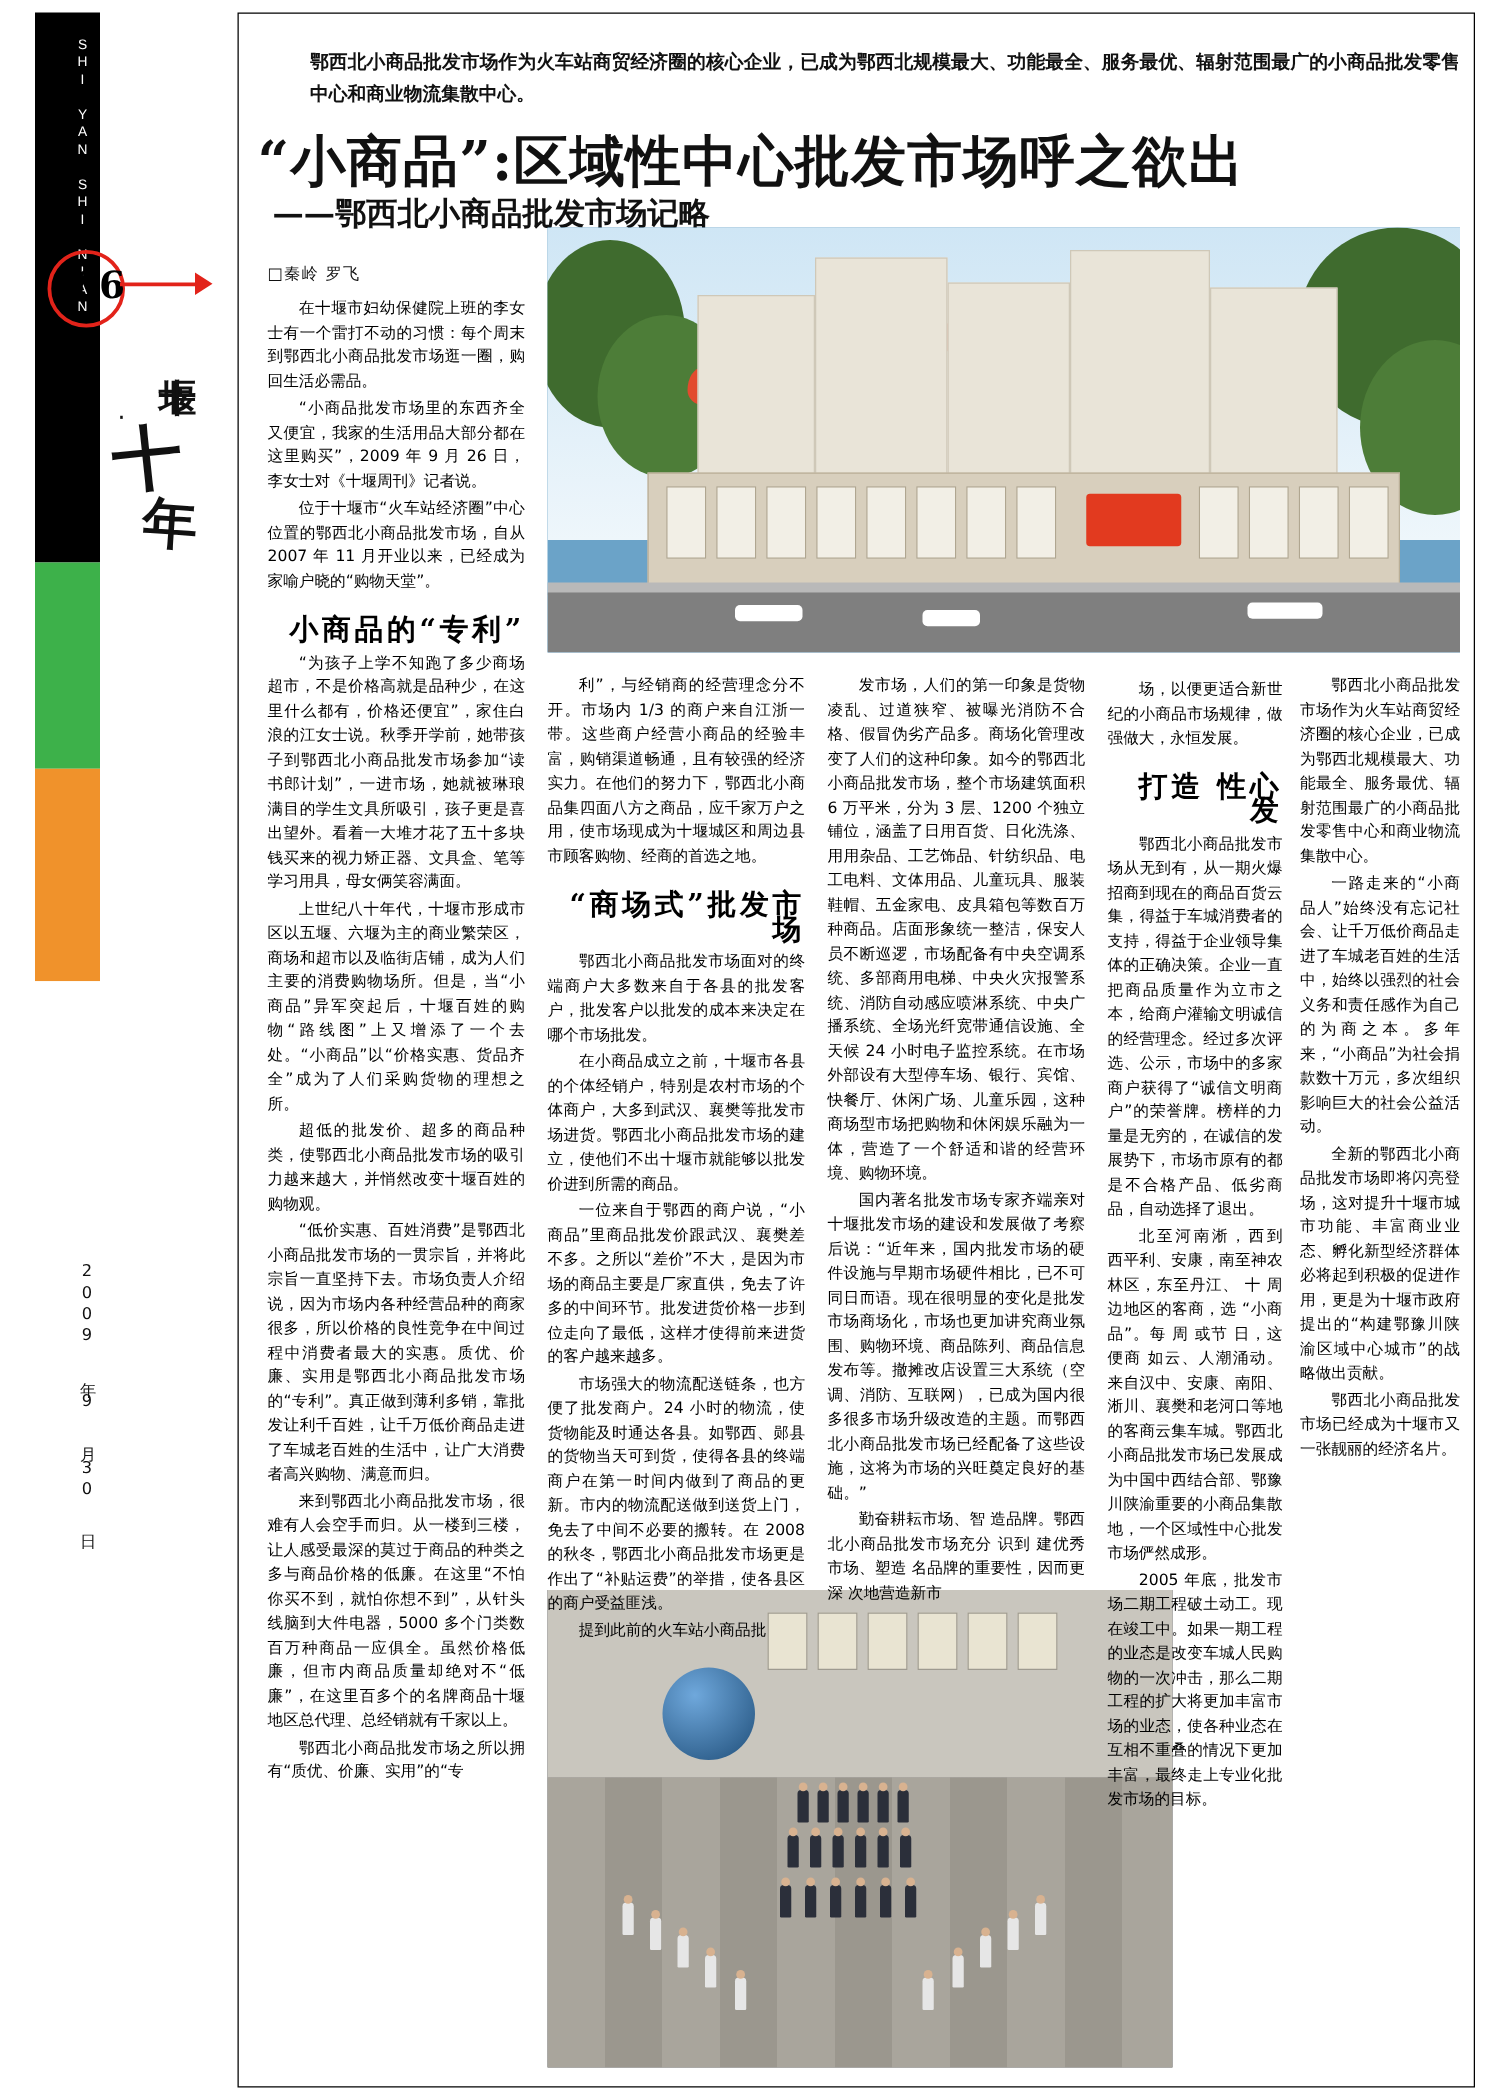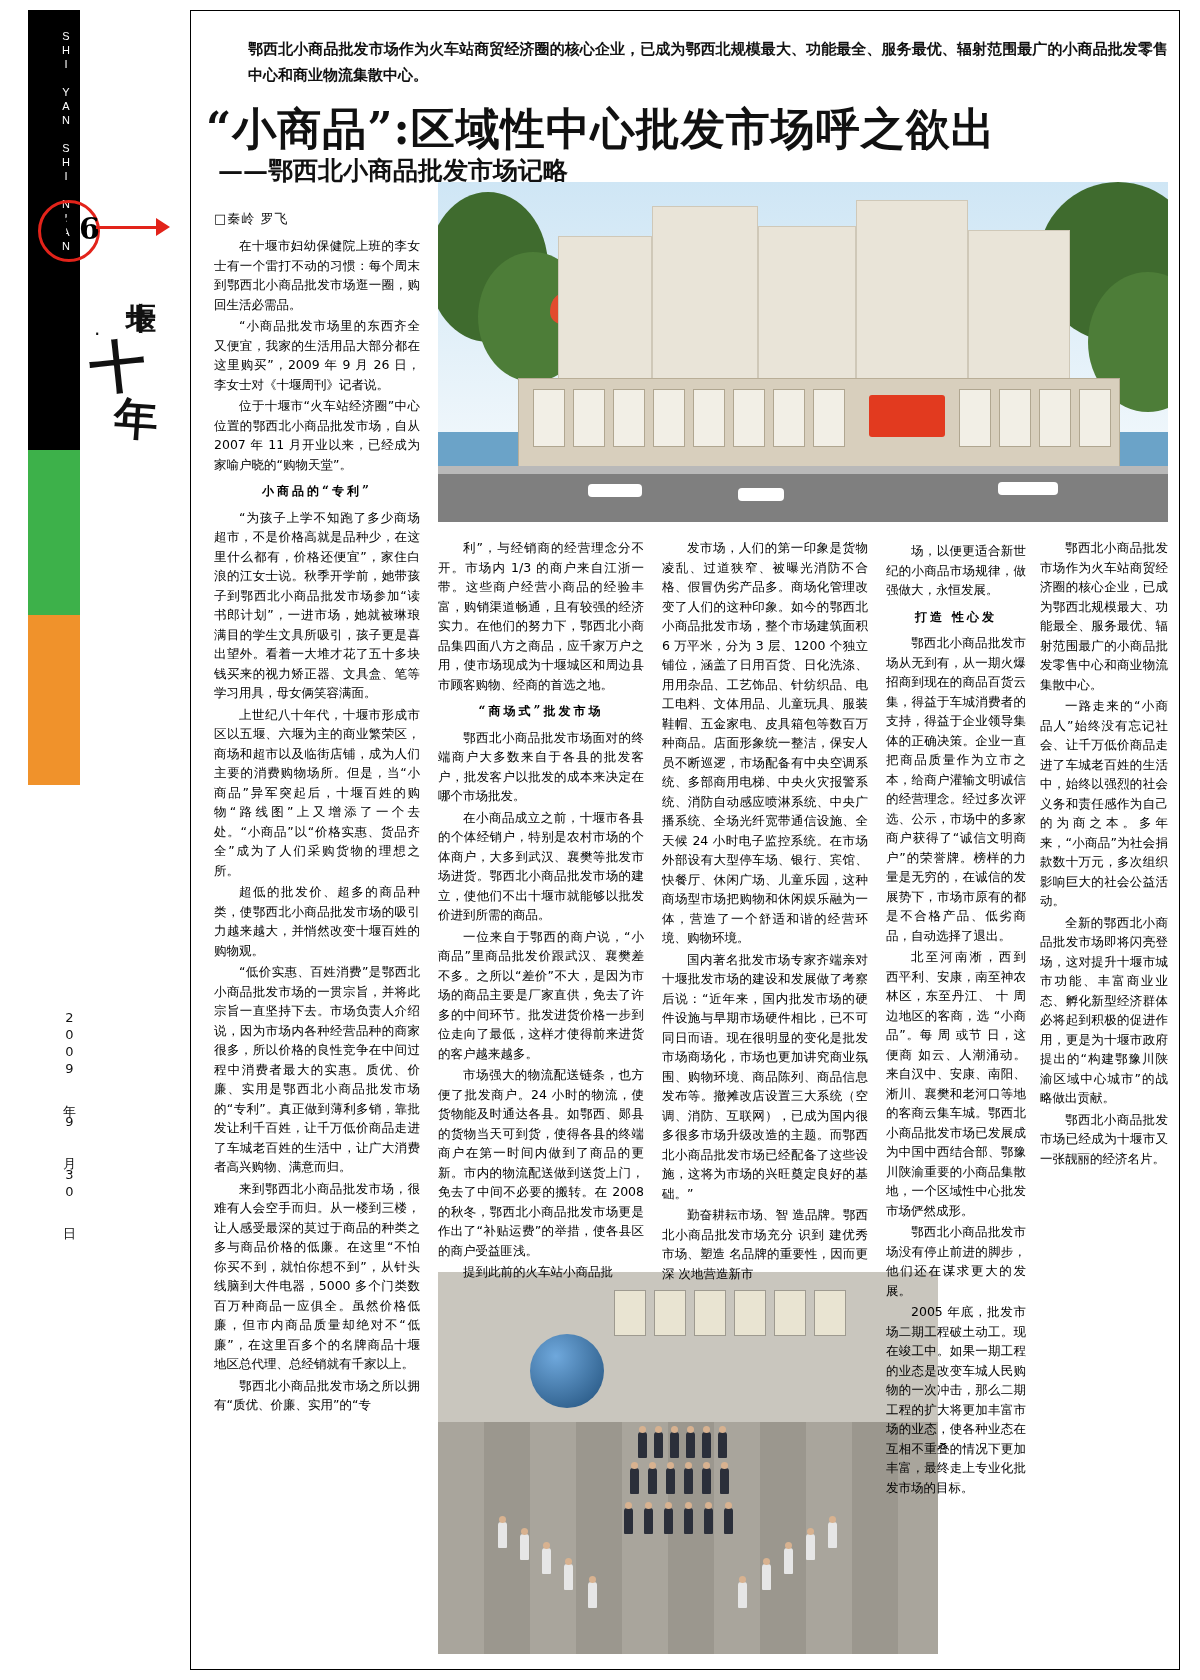--- a/index.html
+++ b/index.html
@@ -58,21 +58,21 @@
 
   
   .col{position:absolute;font-size:12.5px;line-height:19.5px;text-align:justify;
     font-family:"DejaVu Sans","Liberation Sans",sans-serif;color:#000;}
   .col p{margin:0 0 2px 0;text-indent:2em;}
   .col1{left:14px;top:222px;width:206px;}
   .col2{left:238px;top:524px;width:206px;}
   .col3{left:462px;top:524px;width:206px;}
   .col4{left:686px;top:527px;width:140px;}
   .col5{left:840px;top:524px;width:128px;}
-  .sec-title{font-size:12px;font-weight:bold;text-align:center;margin:8px 0 6px;
+  .sec-title{font-size:23px;font-weight:bold;text-align:right;margin:20px 0 6px;
     font-family:"DejaVu Serif","Liberation Serif",serif;letter-spacing:3px;}
 
   
   .sky{position:absolute;left:0;top:0;width:730px;height:250px;
     background:linear-gradient(#cfe6f5,#eef6fb);}
   .tree{position:absolute;border-radius:50%;background:#4a7b35;}
   .bld{position:absolute;background:#e9e4d8;border:1px solid #cfc8b8;}
   .podium{position:absolute;left:80px;top:196px;width:600px;height:96px;background:#d8cfbd;border:1px solid #b9ae97;}
   .shopwin{position:absolute;top:10px;width:30px;height:56px;background:#f2efe6;border:1px solid #b0a690;}
   .sign{position:absolute;left:350px;top:16px;width:76px;height:42px;background:#e23a1f;border-radius:3px;}
@@ -248,21 +248,20 @@
       <p>发市场，人们的第一印象是货物凌乱、过道狭窄、被曝光消防不合格、假冒伪劣产品多。商场化管理改变了人们的这种印象。如今的鄂西北小商品批发市场，整个市场建筑面积 6 万平米，分为 3 层、1200 个独立铺位，涵盖了日用百货、日化洗涤、用用杂品、工艺饰品、针纺织品、电工电料、文体用品、儿童玩具、服装鞋帽、五金家电、皮具箱包等数百万种商品。店面形象统一整洁，保安人员不断巡逻，市场配备有中央空调系统、多部商用电梯、中央火灾报警系统、消防自动感应喷淋系统、中央广播系统、全场光纤宽带通信设施、全天候 24 小时电子监控系统。在市场外部设有大型停车场、银行、宾馆、快餐厅、休闲广场、儿童乐园，这种商场型市场把购物和休闲娱乐融为一体，营造了一个舒适和谐的经营环境、购物环境。</p>
       <p>国内著名批发市场专家齐端亲对十堰批发市场的建设和发展做了考察后说：“近年来，国内批发市场的硬件设施与早期市场硬件相比，已不可同日而语。现在很明显的变化是批发市场商场化，市场也更加讲究商业氛围、购物环境、商品陈列、商品信息发布等。撤摊改店设置三大系统（空调、消防、互联网），已成为国内很多很多市场升级改造的主题。而鄂西北小商品批发市场已经配备了这些设施，这将为市场的兴旺奠定良好的基础。”</p>
       <p>勤奋耕耘市场、智 造品牌。鄂西北小商品批发市场充分 识到 建优秀市场、塑造 名品牌的重要性，因而更深 次地营造新市</p>
     </div>
 
     <div class="col col4">
       <p>场，以便更适合新世纪的小商品市场规律，做强做大，永恒发展。</p>
       <div class="sec-title">打造 性心发</div>
       <p>鄂西北小商品批发市场从无到有，从一期火爆招商到现在的商品百货云集，得益于车城消费者的支持，得益于企业领导集体的正确决策。企业一直把商品质量作为立市之本，给商户灌输文明诚信的经营理念。经过多次评选、公示，市场中的多家商户获得了“诚信文明商户”的荣誉牌。榜样的力量是无穷的，在诚信的发展势下，市场市原有的都是不合格产品、低劣商品，自动选择了退出。</p>
       <p>北至河南淅，西到 西平利、安康，南至神农 林区，东至丹江、 十 周边地区的客商，选 “小商品”。每 周 或节 日，这 便商 如云、人潮涌动。来自汉中、安康、南阳、淅川、襄樊和老河口等地的客商云集车城。鄂西北小商品批发市场已发展成为中国中西结合部、鄂豫川陕渝重要的小商品集散地，一个区域性中心批发市场俨然成形。</p>
-      <p>鄂西北小商品批发市场没有停止前进的脚步，他们还在谋求更大的发展。</p>
       <p>2005 年底，批发市场二期工程破土动工。现在竣工中。如果一期工程的业态是改变车城人民购物的一次冲击，那么二期工程的扩大将更加丰富市场的业态，使各种业态在互相不重叠的情况下更加丰富，最终走上专业化批发市场的目标。</p>
     </div>
 
     <div class="col col5">
       <p>鄂西北小商品批发市场作为火车站商贸经济圈的核心企业，已成为鄂西北规模最大、功能最全、服务最优、辐射范围最广的小商品批发零售中心和商业物流集散中心。</p>
       <p>一路走来的“小商品人”始终没有忘记社会、让千万低价商品走进了车城老百姓的生活中，始终以强烈的社会义务和责任感作为自己的为商之本。多年来，“小商品”为社会捐款数十万元，多次组织影响巨大的社会公益活动。</p>
       <p>全新的鄂西北小商品批发市场即将闪亮登场，这对提升十堰市城市功能、丰富商业业态、孵化新型经济群体必将起到积极的促进作用，更是为十堰市政府提出的“构建鄂豫川陕渝区域中心城市”的战略做出贡献。</p>
       <p>鄂西北小商品批发市场已经成为十堰市又一张靓丽的经济名片。</p>
     </div>
 

